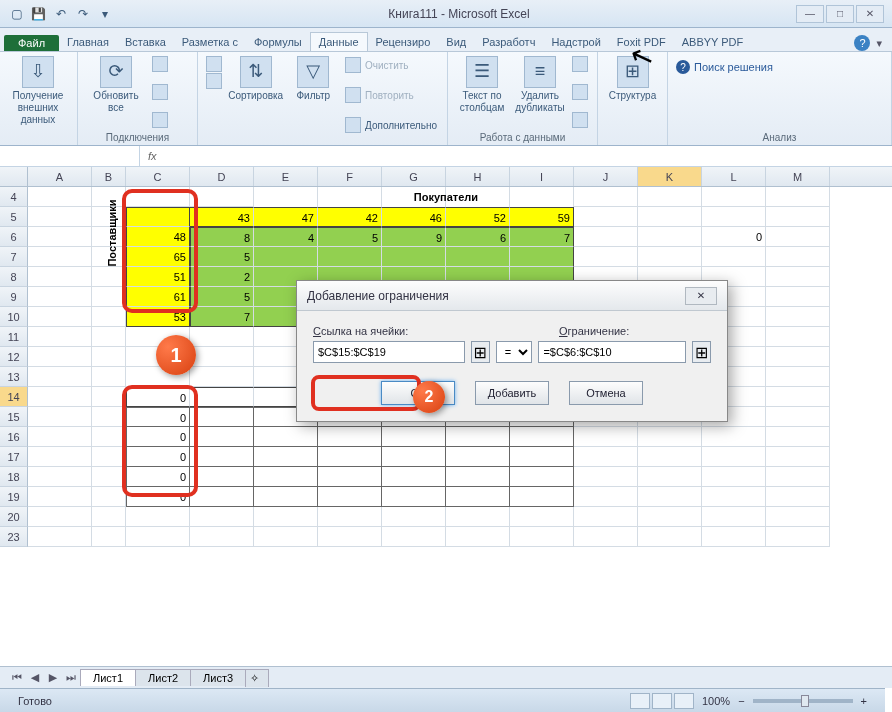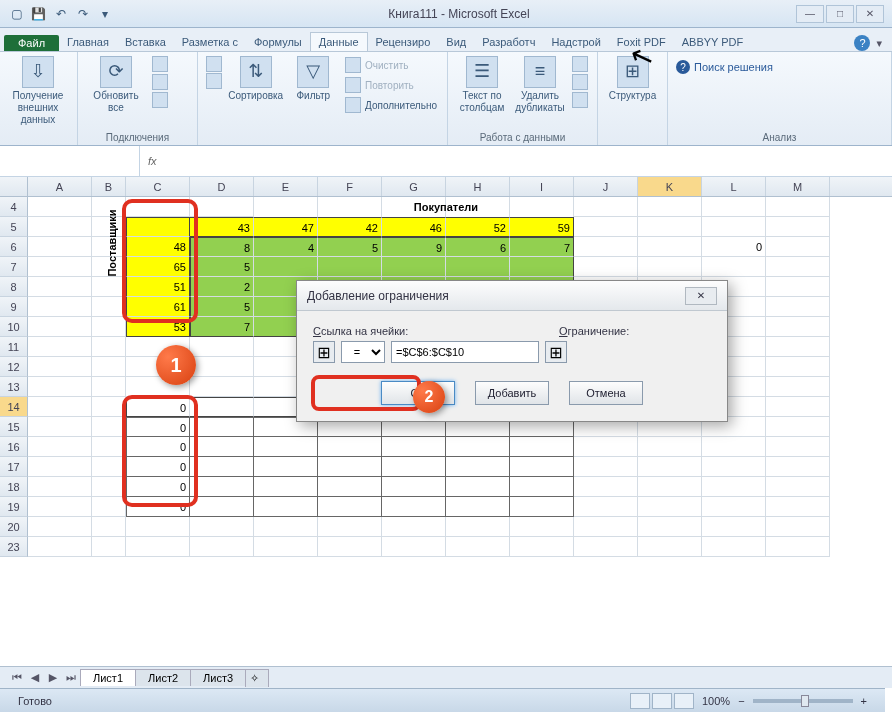--- a/index.html
+++ b/index.html
@@ -24,26 +24,26 @@
 
 .ribbon { height: 94px; background: linear-gradient(#f5f9fd,#e4ecf5); border-bottom: 1px solid #9db4cc; display: flex; }
 .rgroup { border-right: 1px solid #c4d4e4; padding: 4px 8px 2px; display: flex; flex-direction: column; justify-content: space-between; }
 .rgroup-label { font-size: 10px; color: #5a6a7a; text-align: center; margin-top: 2px; }
 .rgroup-body { display: flex; gap: 6px; align-items: flex-start; flex: 1; }
 .rbtn-big { display: flex; flex-direction: column; align-items: center; width: 60px; font-size: 10px; color: #3b5a7a; text-align: center; line-height: 1.2; cursor: pointer; }
 .rbtn-big .ricon { width: 32px; height: 32px; background: #d0e0f0; border: 1px solid #a0b8d0; margin-bottom: 2px; display: flex; align-items: center; justify-content: center; font-size: 18px; }
 .rbtn-small { display: flex; align-items: center; gap: 4px; font-size: 10px; color: #3b5a7a; cursor: pointer; padding: 1px 2px; }
 .rbtn-small.disabled { color: #a0b0c0; }
 .ricon-sm { width: 16px; height: 16px; background: #d0e0f0; border: 1px solid #a0b8d0; display: inline-block; }
-.rcol { display: flex; flex-direction: column; gap: 2px; }
+.rcol { display: flex; flex-direction: column; gap: 12px; }
 .solver-link { font-size: 11px; color: #2a5a9a; cursor: pointer; display: flex; align-items: center; gap: 4px; }
 .solver-link .q { width: 14px; height: 14px; border-radius: 50%; background: #2a5a9a; color: #fff; font-size: 10px; display: flex; align-items: center; justify-content: center; }
 
 
-.fbar { height: 31px; border-bottom: 1px solid #c4d4e4; display: flex; align-items: center; font-size: 11px; }
+.fbar { height: 21px; border-bottom: 1px solid #c4d4e4; display: flex; align-items: center; font-size: 11px; }
 .namebox { width: 140px; border-right: 1px solid #c4d4e4; padding: 0 6px; height: 100%; display: flex; align-items: center; }
 .fx { padding: 0 8px; font-style: italic; color: #666; }
 
 
 .grid-wrap { position: relative; height: 490px; overflow: hidden; }
 .col-headers { display: flex; height: 20px; background: linear-gradient(#f0f4f8,#e0e8f0); border-bottom: 1px solid #b0c0d0; }
 .corner { width: 28px; border-right: 1px solid #b0c0d0; }
 .colh { width: 64px; border-right: 1px solid #c8d4e0; text-align: center; font-size: 11px; color: #445; line-height: 20px; }
 .colh.narrow { width: 34px; }
 .colh.sel { background: #f9d98c; }
@@ -557,20 +557,21 @@
   <div class="dlg-title">
     <span>Добавление ограничения</span>
     <div class="dlg-close">✕</div>
   </div>
   <div class="dlg-body">
     <div class="dlg-row-labels">
       <div class="dlg-lbl-ref"><u>С</u>сылка на ячейки:</div>
       <div class="dlg-lbl-con"><u>О</u>граничение:</div>
     </div>
     <div class="dlg-row-inputs">
+      <input class="dlg-input ref" value="$C$15:$C$19" style="">
       <div class="dlg-refbtn">⊞</div>
       <select class="dlg-select"><option>=</option></select>
       <input class="dlg-input con" value="=$C$6:$C$10" style="">
       <div class="dlg-refbtn">⊞</div>
     </div>
     <div class="dlg-buttons">
       <button class="dlg-btn primary">ОК</button>
       <button class="dlg-btn">Добавить</button>
       <button class="dlg-btn">Отмена</button>
     </div>

